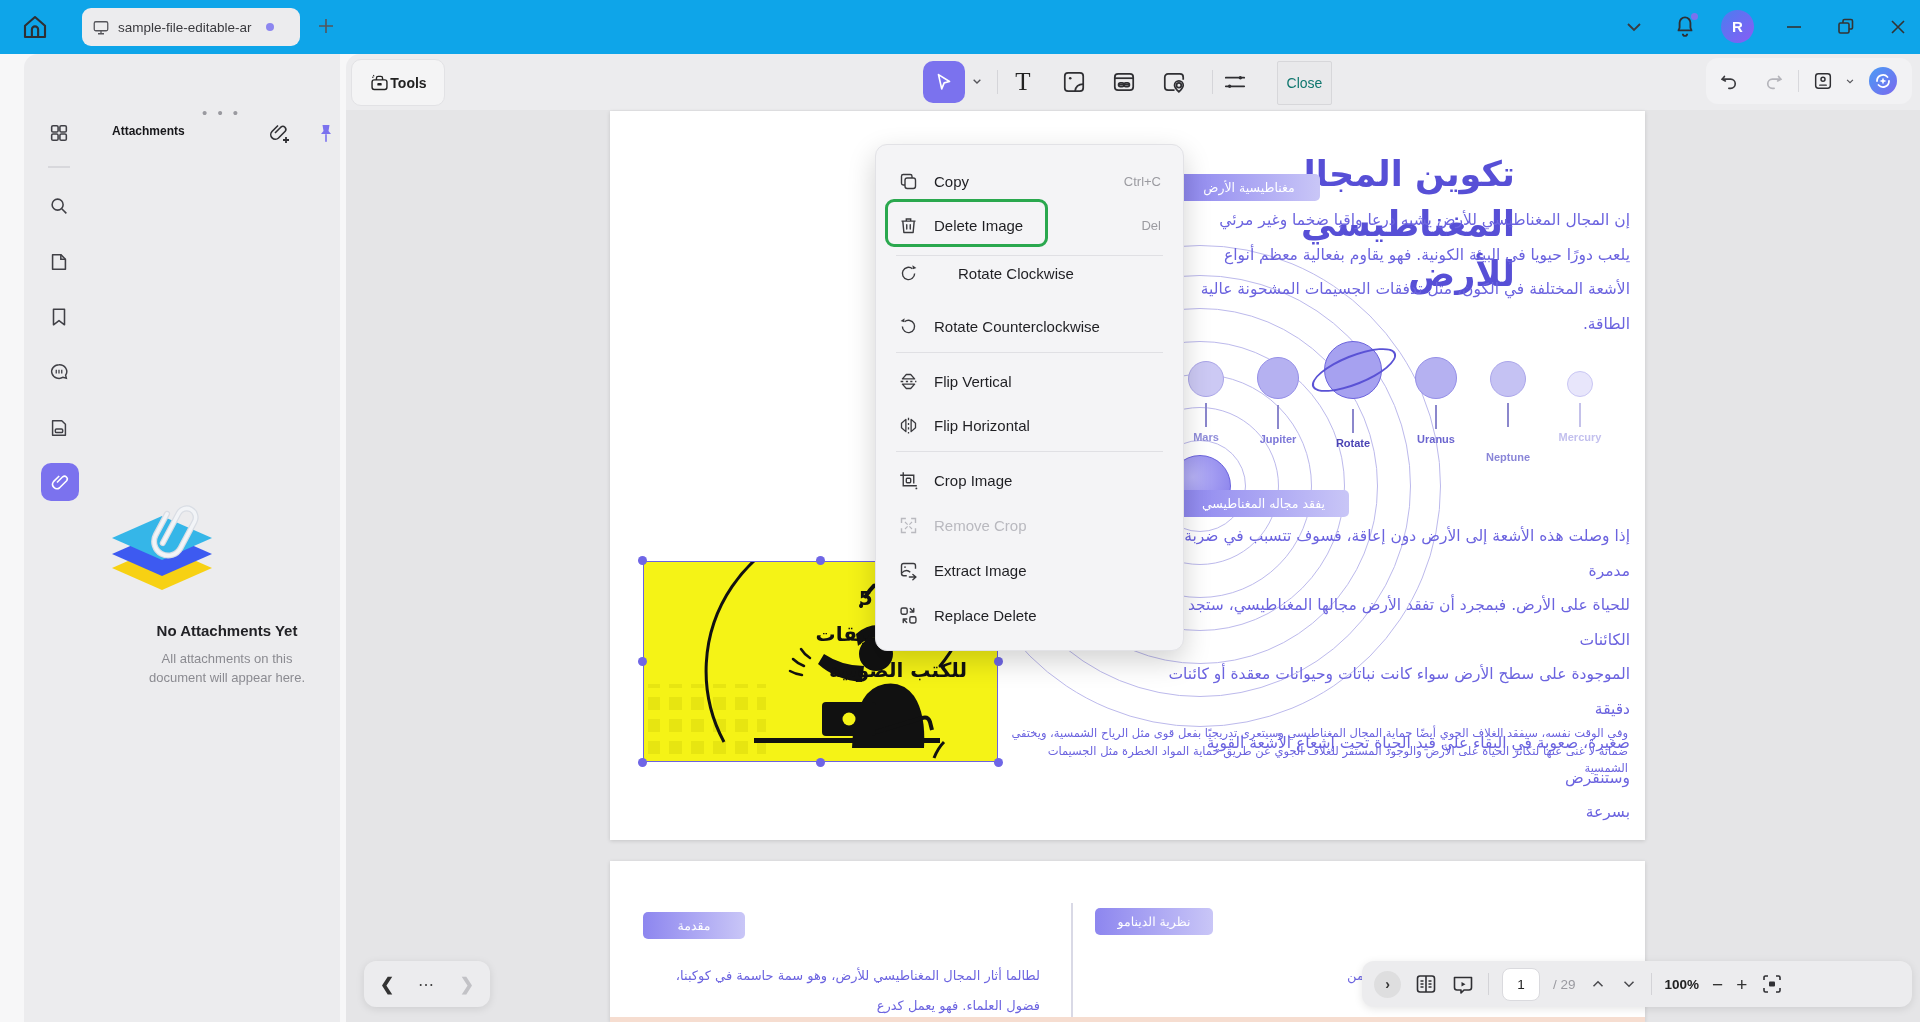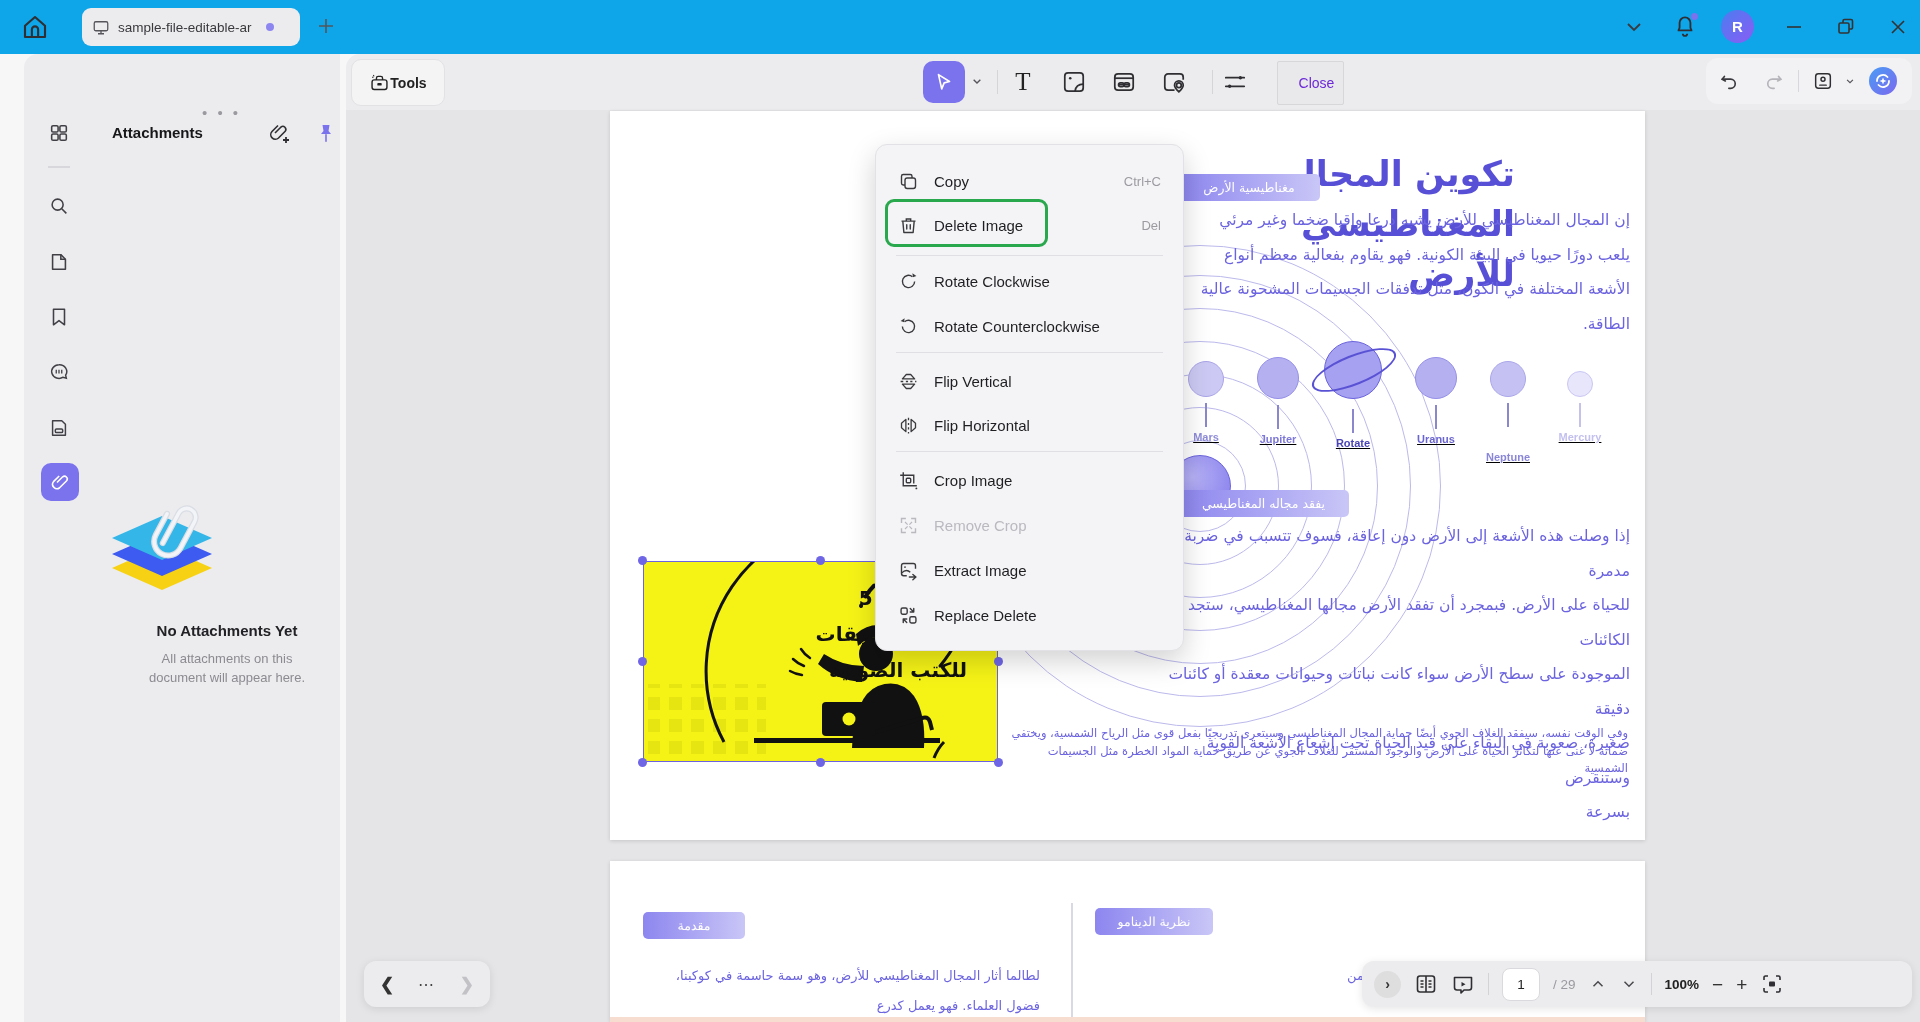--- a/index.html
+++ b/index.html
@@ -27,56 +27,56 @@
     background:linear-gradient(135deg,#4a7df0,#8a5cf5);color:#fff;font-size:15px;font-weight:bold;
     display:flex;align-items:center;justify-content:center;}
   .winctl{top:15px;width:24px;height:24px;color:#333;}
 
   
   .left-block{left:24px;top:54px;width:316px;height:968px;background:#ececee;border-radius:14px 0 0 0;}
   .ricon{position:absolute;left:24px;width:22px;height:22px;color:#404046;}
   .rail-div{position:absolute;left:24px;top:112px;width:22px;height:1.5px;background:#d8d8dc;}
   .rail-active{position:absolute;left:17px;top:409px;width:38px;height:38px;border-radius:10px;background:#7b72ee;color:#fff;display:flex;align-items:center;justify-content:center;}
   .panel-handle{left:178px;top:50px;color:#9a9aa0;font-size:15px;letter-spacing:3px;}
-  .panel-title{left:88px;top:70px;font-size:15px;font-weight:bold;color:#17171a;}
+  .panel-title{left:88px;top:70px;font-size:12px;font-weight:bold;color:#17171a;}
   .panel-ic{top:68px;width:24px;height:24px;color:#2f2f33;}
   .empty-wrap{left:78px;top:440px;width:250px;text-align:center;}
   .empty-title{font-size:15px;font-weight:bold;color:#222226;margin-top:18px;}
   .empty-desc{font-size:13px;color:#8b8b91;line-height:19px;margin-top:10px;}
 
   
   .main-block{left:346px;top:54px;width:1574px;height:968px;background:#ececee;border-radius:14px 0 0 0;overflow:hidden;}
   .tools-btn{left:351px;top:59px;width:92px;height:45px;background:#f4f4f5;border:1px solid #e2e2e5;border-radius:10px;display:flex;align-items:center;justify-content:center;gap:0;color:#222;cursor:pointer;}
   .tools-btn .lbl{font-size:14px;font-weight:bold;}
   .sel-tool{left:923px;top:61px;width:42px;height:42px;border-radius:10px;background:#7b72ee;display:flex;align-items:center;justify-content:center;cursor:pointer;}
   .tchev{left:969px;top:73px;width:16px;height:16px;color:#55555a;}
   .tb-div{top:70px;width:1px;height:24px;background:#d5d5d9;}
   .tb-ic{top:69px;width:26px;height:26px;color:#2f2f33;cursor:pointer;}
-  .close-btn{left:1277px;top:61px;width:53px;height:42px;border-radius:2px;background:#e9e9eb;border:1px solid #d7d7da;color:#6d28d9;font-size:14px;display:flex;align-items:center;justify-content:center;cursor:pointer;padding-left:12px;}
+  .close-btn{left:1277px;top:61px;width:53px;height:42px;border-radius:2px;background:#e9e9eb;border:1px solid #d7d7da;color:#0f766e;font-size:14px;display:flex;align-items:center;justify-content:center;cursor:pointer;}
   .right-group{left:1706px;top:58px;width:206px;height:46px;background:#f2f2f4;border-radius:12px;}
   .rg-ic{top:70px;width:22px;height:22px;}
 
   
   .canvas{left:346px;top:110px;width:1574px;height:912px;background:#e5e5e7;}
   .page{position:absolute;left:264px;width:1035px;background:#ffffff;box-shadow:0 1px 4px rgba(0,0,0,.14);overflow:hidden;}
   .page1{top:1px;height:729px;}
   .page2{top:751px;height:161px;}
 
   .doc-title{position:absolute;right:130px;top:38px;width:260px;text-align:right;color:#574fd6;font-weight:bold;font-size:35px;line-height:50px;}
   .field-circle{position:absolute;border:1.4px solid #bcb9ec;border-radius:50%;}
   .earth-disc{position:absolute;border-radius:50%;background:radial-gradient(circle at 38% 35%,#b7b2f6,#8178ea);border:1.5px solid #6b63dd;}
   .north-lbl{position:absolute;left:482px;top:198px;width:60px;font-size:8.5px;font-weight:bold;color:#3b3e8f;line-height:10px;text-align:center;}
   .dash-line{position:absolute;border-left:1.5px dashed #8a84e0;}
 
   .badge{position:absolute;height:27px;border-radius:5px;background:linear-gradient(90deg,#8d86ef,#c9c6f7);color:#fff;font-size:12.5px;display:flex;align-items:center;justify-content:center;padding:0 14px;box-sizing:border-box;}
   .para{position:absolute;text-align:right;color:#6b63df;font-size:15.5px;line-height:34.5px;}
   .para-sm{position:absolute;text-align:right;color:#6b63df;font-size:11.5px;line-height:17.5px;}
 
   .planet-row{position:absolute;left:548px;top:228px;width:480px;height:115px;}
-  .planet{position:absolute;text-align:center;text-decoration:underline;}
+  .planet{position:absolute;text-align:center;}
   .p-circle{border-radius:50%;margin:0 auto;}
   .p-tick{width:1.5px;height:24px;background:#8b87cc;margin:6px auto 4px;}
   .p-lbl{font-size:11px;font-weight:bold;}
   .saturn-ring{position:absolute;border:2px solid #5a52d5;border-radius:50%;transform:rotate(-22deg);}
 
   .sel-img{position:absolute;left:33px;top:450px;width:355px;height:201px;background:#f5f316;border:1.5px solid #6b63e0;box-sizing:border-box;}
   .handle{position:absolute;width:9px;height:9px;border-radius:50%;background:#6f66e6;z-index:6;}
   .img-text{position:absolute;right:14px;top:18px;width:170px;text-align:center;color:#111;font-weight:bold;font-size:20px;line-height:36px;}
 
   .p2-divider{position:absolute;left:461px;top:42px;width:1.5px;height:120px;background:#d9d9e6;}
@@ -498,21 +498,21 @@
           <path d="M5.5 7 l1.2 13 h10.6 L18.5 7" stroke-linejoin="round"></path>
           <path d="M4 7 h16 M9.5 7 V4.5 h5 V7"></path>
           <path d="M10 11 v5 M14 11 v5" stroke-linecap="round"></path>
         </svg>
       </span>
     <span class="lbl">Delete Image</span>
     <span class="sc">Del</span>
   </div>
   <div class="green-box"></div>
   <div class="menu-sep" style="top:110px;"></div>
-  <div class="mi" style="top:114px;">
+  <div class="mi" style="top:106px;gap:24px;">
     <span class="ic">
         <svg viewBox="0 0 24 24" fill="none" stroke="currentColor" stroke-width="1.6">
           <path d="M19 12 a7 7 0 1 1 -2.5 -5.4"></path>
           <path d="M16.5 2.5 L17 7 l4 -1.2" fill="currentColor" stroke="none"></path>
         </svg>
       </span>
     <span class="lbl">Rotate Clockwise</span>
   </div>
   <div class="mi" style="top:159px;">
     <span class="ic">

